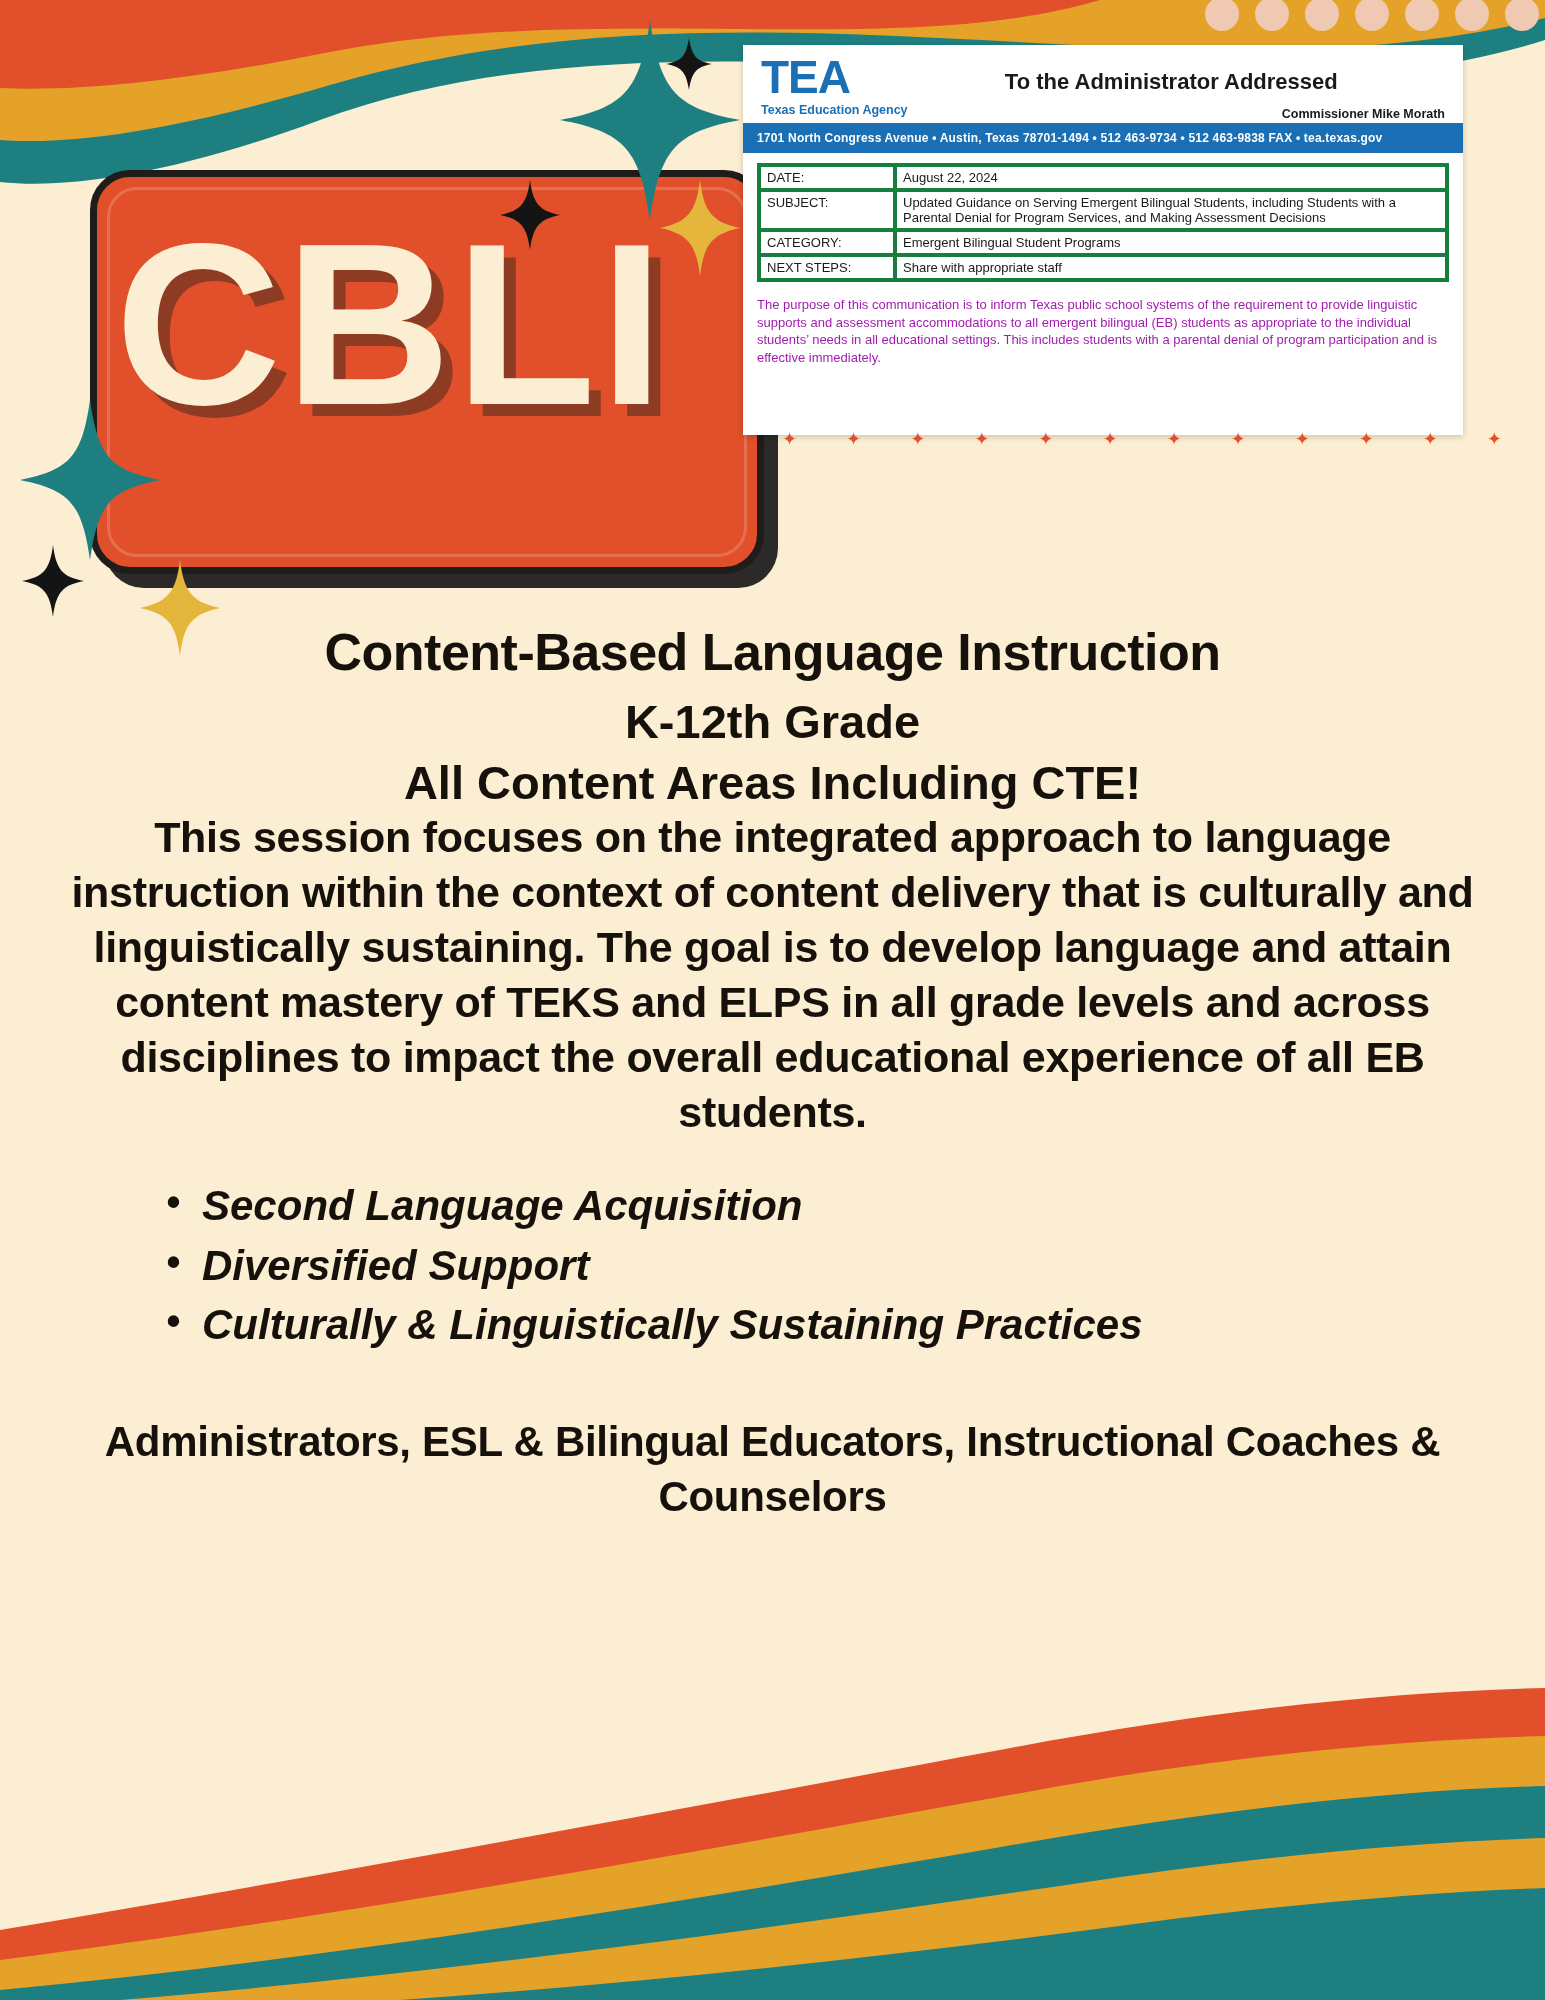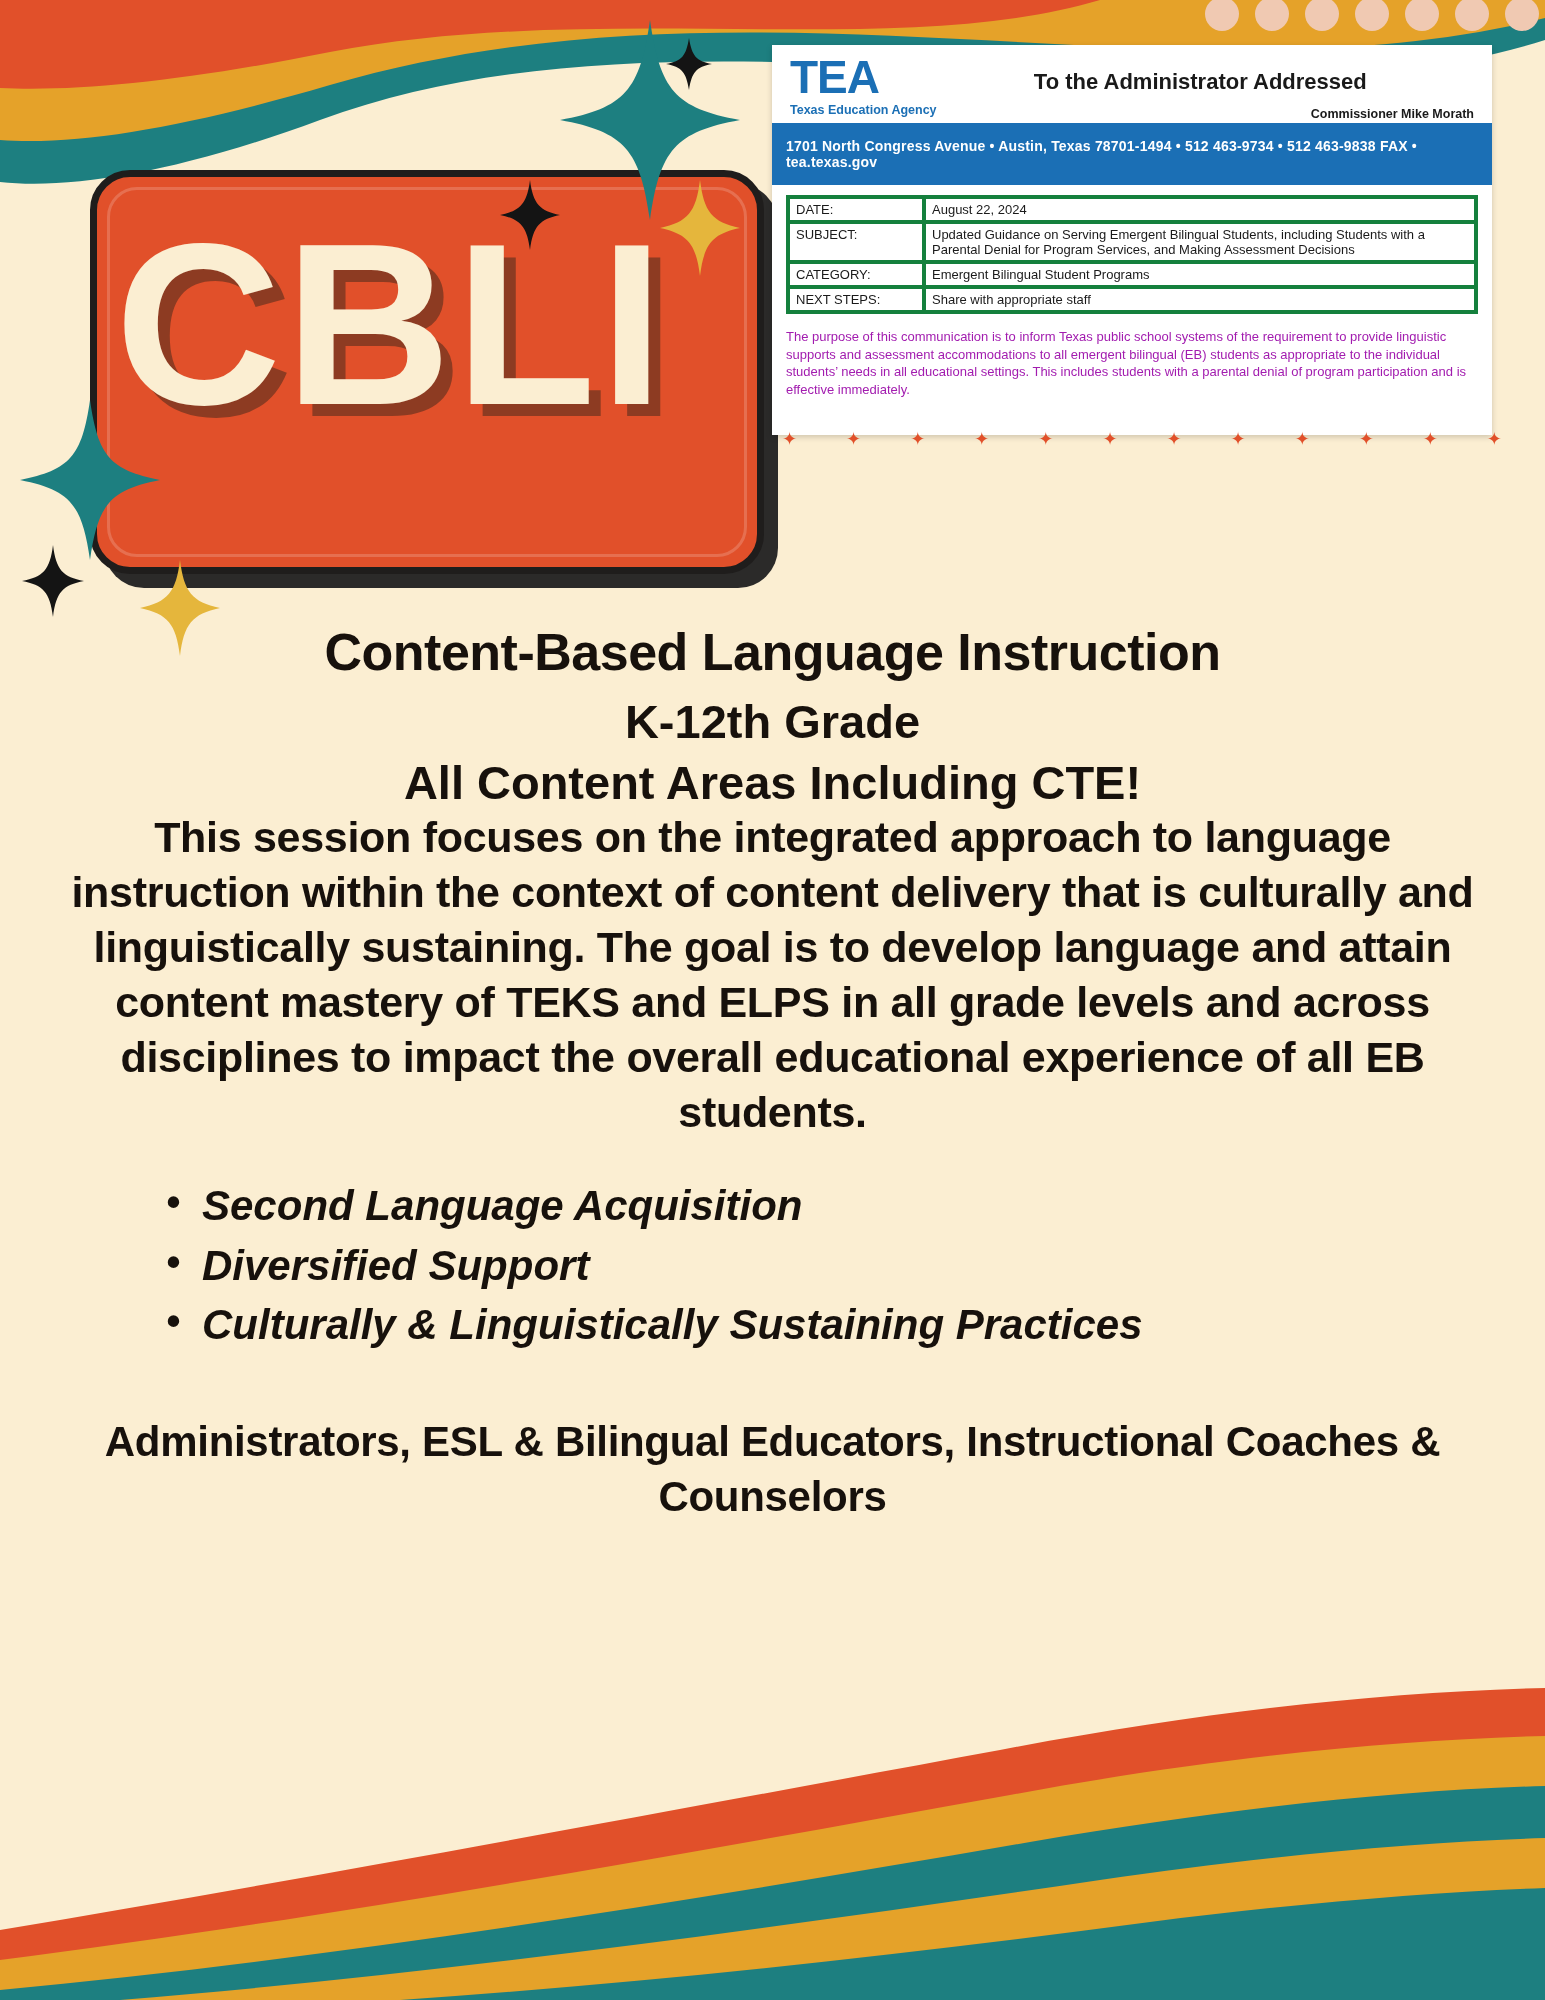--- a/index.html
+++ b/index.html
@@ -75,21 +75,21 @@
   }
 
   .sparkle {
     position: absolute;
     pointer-events: none;
   }
 
   
   .tea-card {
     position: absolute;
-    left: 772px;
+    left: 743px;
     top: 45px;
     width: 720px;
     height: 390px;
     background: #ffffff;
     box-shadow: 0 2px 6px rgba(0,0,0,0.18);
     overflow: hidden;
   }
   .tea-head {
     display: flex;
     align-items: flex-start;
@@ -130,23 +130,23 @@
   .tea-commissioner {
     font-size: 12.5px;
     font-weight: bold;
     color: #1a1a1a;
     margin-top: 12px;
     text-align: right;
   }
   .tea-bar {
     background: #1b6fb5;
     color: #ffffff;
-    font-size: 14px;
-    font-weight: bold;
-    padding: 15px 14px;
+    font-size: 12px;
+    font-weight: bold;
+    padding: 8px 14px;
     letter-spacing: 0.2px;
   }
   .tea-table {
     margin: 10px 14px 0 14px;
     border-collapse: collapse;
     width: calc(100% - 28px);
     font-size: 13px;
     color: #1a1a1a;
   }
   .tea-table td {

